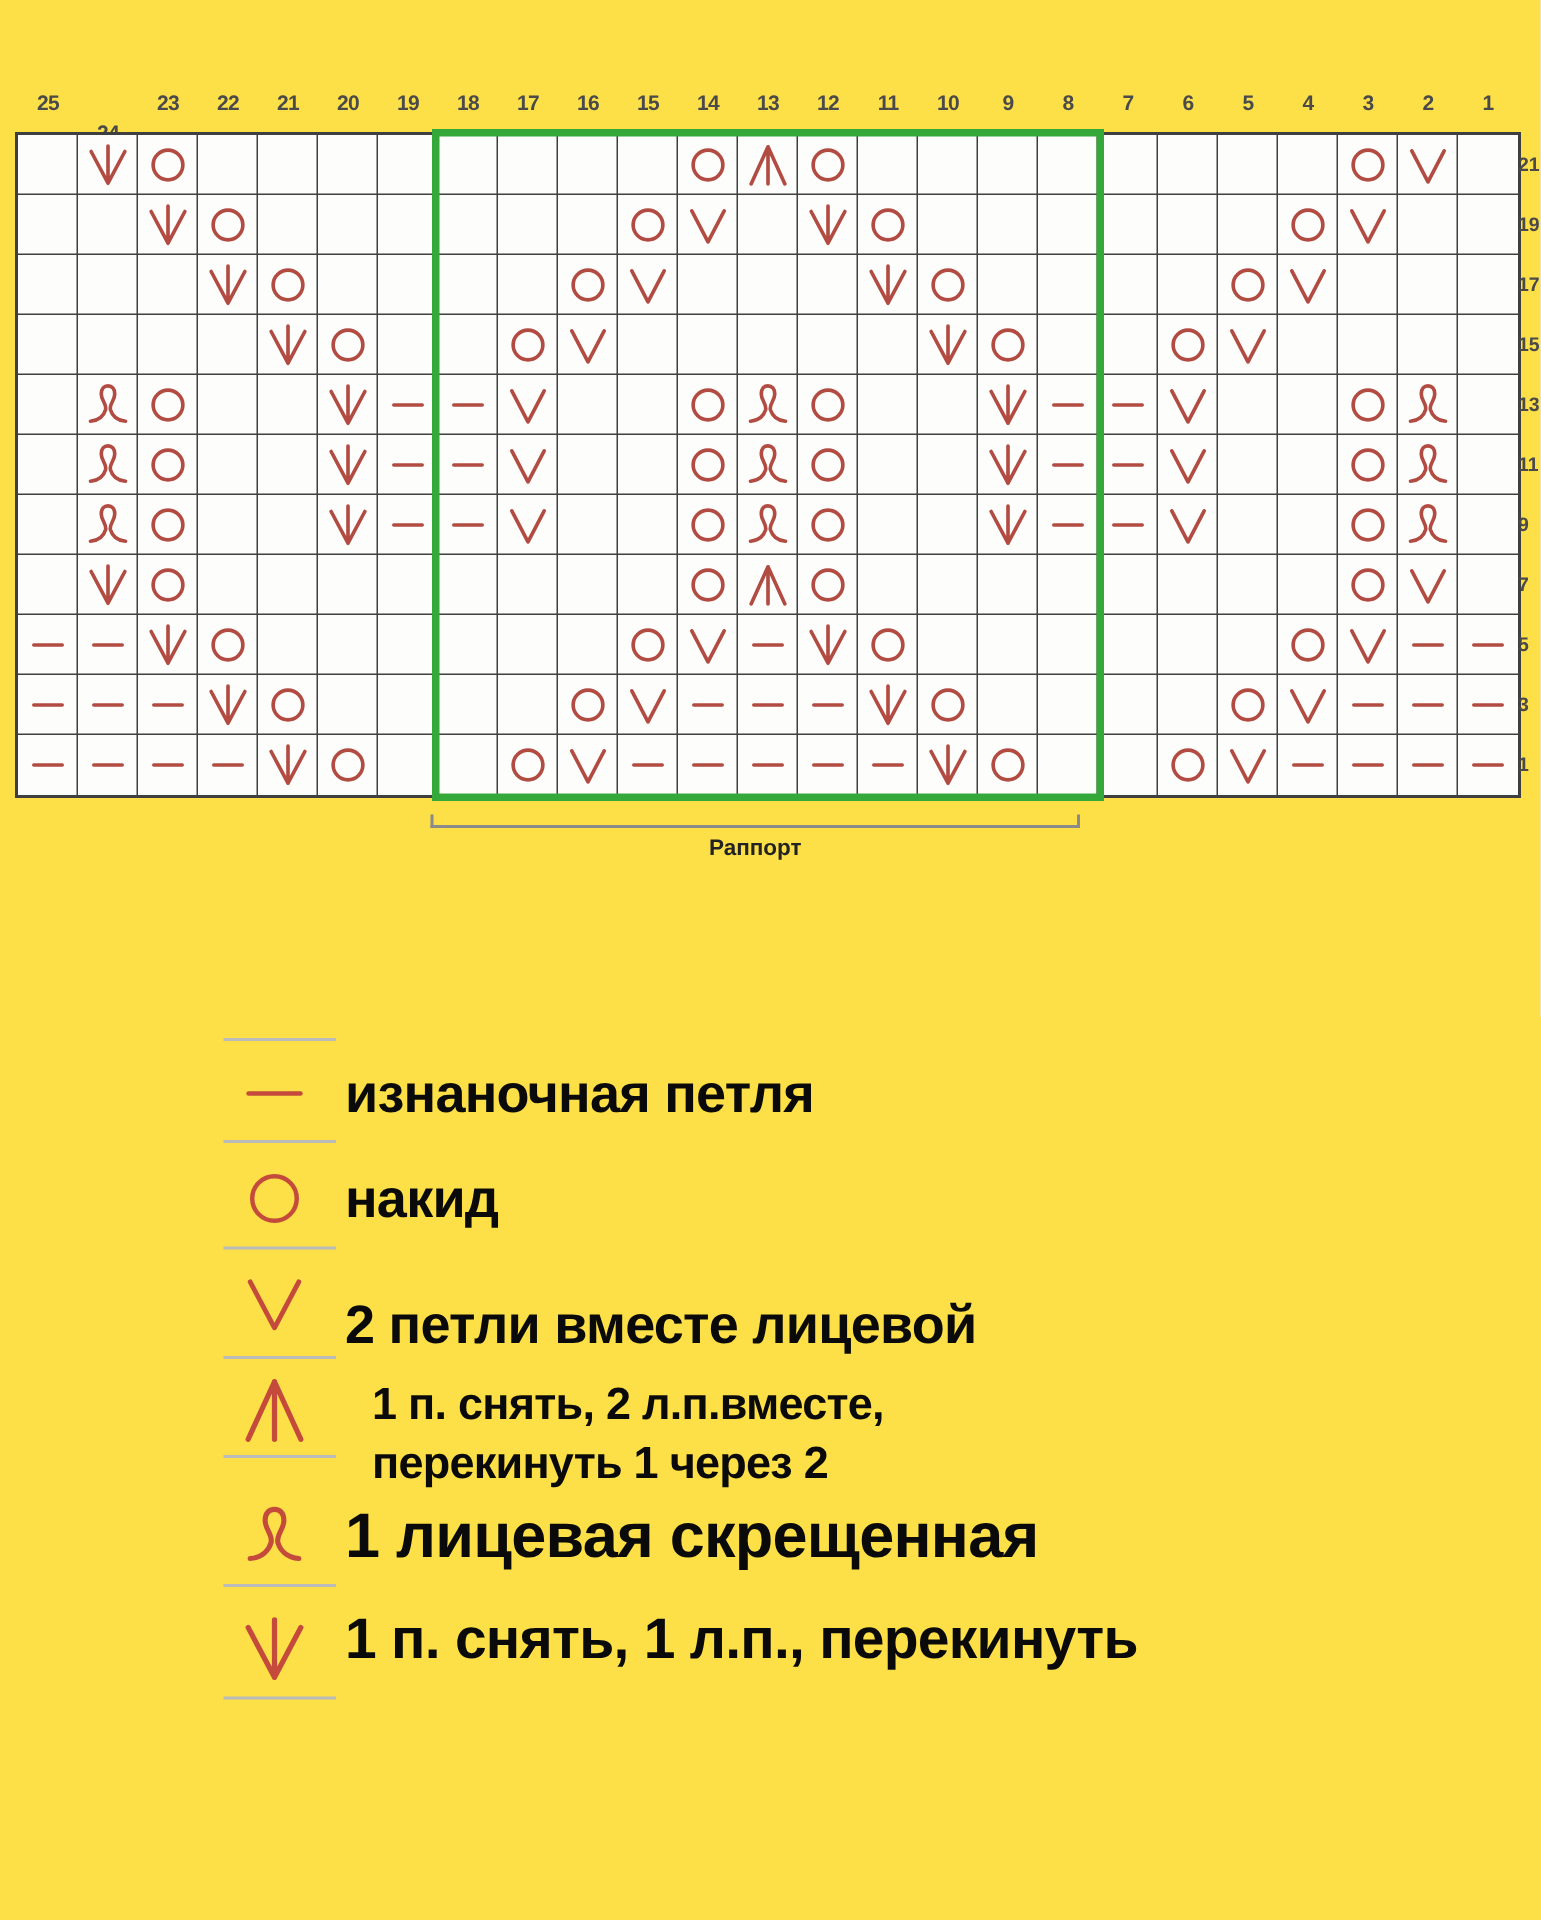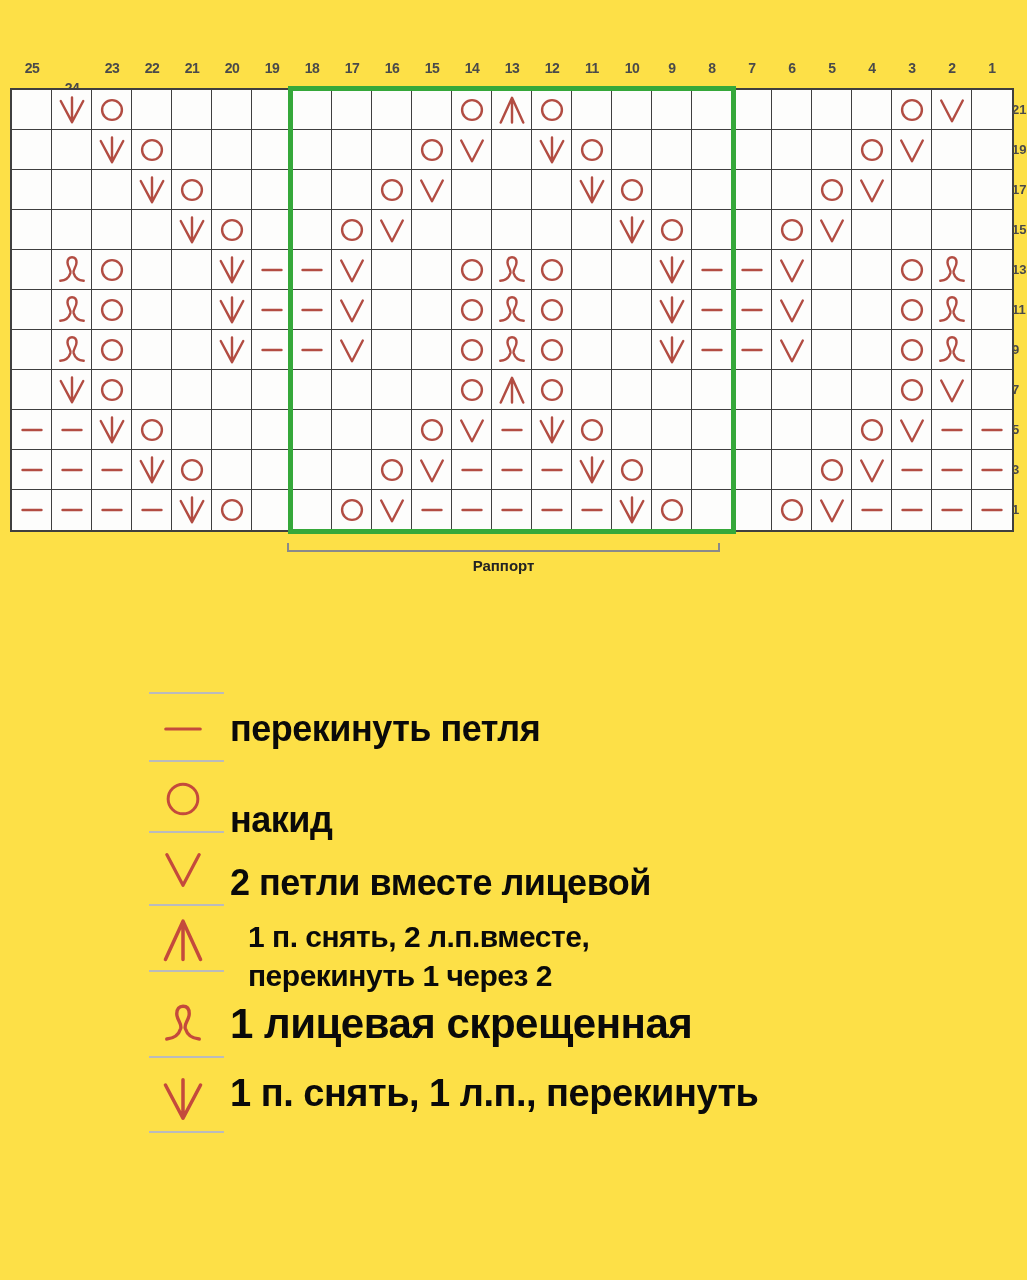--- a/index.html
+++ b/index.html
@@ -930,26 +930,26 @@
       <div class="sep" style="top: 760px;"></div>
       <div class="sep" style="top: 831px;"></div>
       <div class="sep" style="top: 904px;"></div>
       <div class="sep" style="top: 970px;"></div>
       <div class="sep" style="top: 1056px;"></div>
       <div class="sep" style="top: 1131px;"></div>
       <div class="legend-sym" style="left: 160px; top: 706px;"><svg width="46" height="46" viewBox="0 0 40 40" fill="none" stroke="#c44a3c" stroke-width="2.7" stroke-linecap="round" stroke-linejoin="round">
           <line x1="5" y1="20" x2="35" y2="20"></line>
         </svg></div>
       <div class="legend-text" style="top: 707px; font-size: 36px; line-height: 44px;">
-        <div>перекинуть петля</div>
+        <div>изнаночная петля</div>
       </div>
       <div class="legend-sym" style="left: 161px; top: 777px;"><svg width="44" height="44" viewBox="0 0 40 40" fill="none" stroke="#c44a3c" stroke-width="2.7" stroke-linecap="round" stroke-linejoin="round">
           <circle cx="20" cy="20" r="13.5"></circle>
         </svg></div>
-      <div class="legend-text" style="top: 777px; font-size: 36px; line-height: 44px; margin-top: 21px;">
+      <div class="legend-text" style="top: 777px; font-size: 36px; line-height: 44px;">
         <div>накид</div>
       </div>
       <div class="legend-sym" style="left: 159px; top: 845px;"><svg width="48" height="48" viewBox="0 0 40 40" fill="none" stroke="#c44a3c" stroke-width="2.7" stroke-linecap="round" stroke-linejoin="round">
           <path d="M6.5 8 L20 33.5 L33.5 8"></path>
         </svg></div>
       <div class="legend-text" style="top: 847px; font-size: 36px; line-height: 44px; margin-top: 14px;">
         <div>2 петли вместе лицевой</div>
       </div>
       <div class="legend-sym" style="left: 157px; top: 914px;"><svg width="52" height="52" viewBox="0 0 40 40" fill="none" stroke="#c44a3c" stroke-width="2.7" stroke-linecap="round" stroke-linejoin="round">
           <path d="M6.5 35 L20 5.5 L33.5 35 M20 5.5 L20 35"></path>

